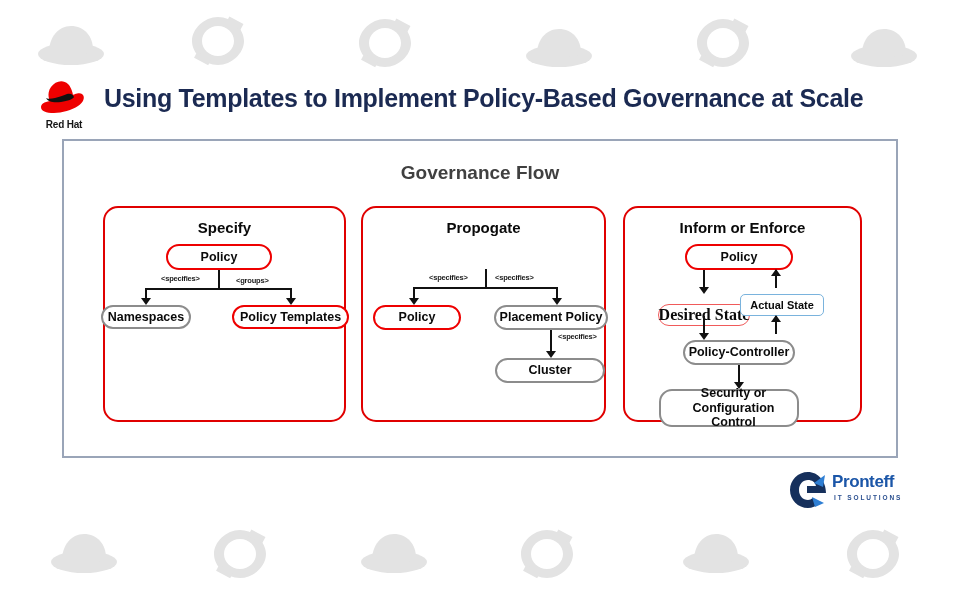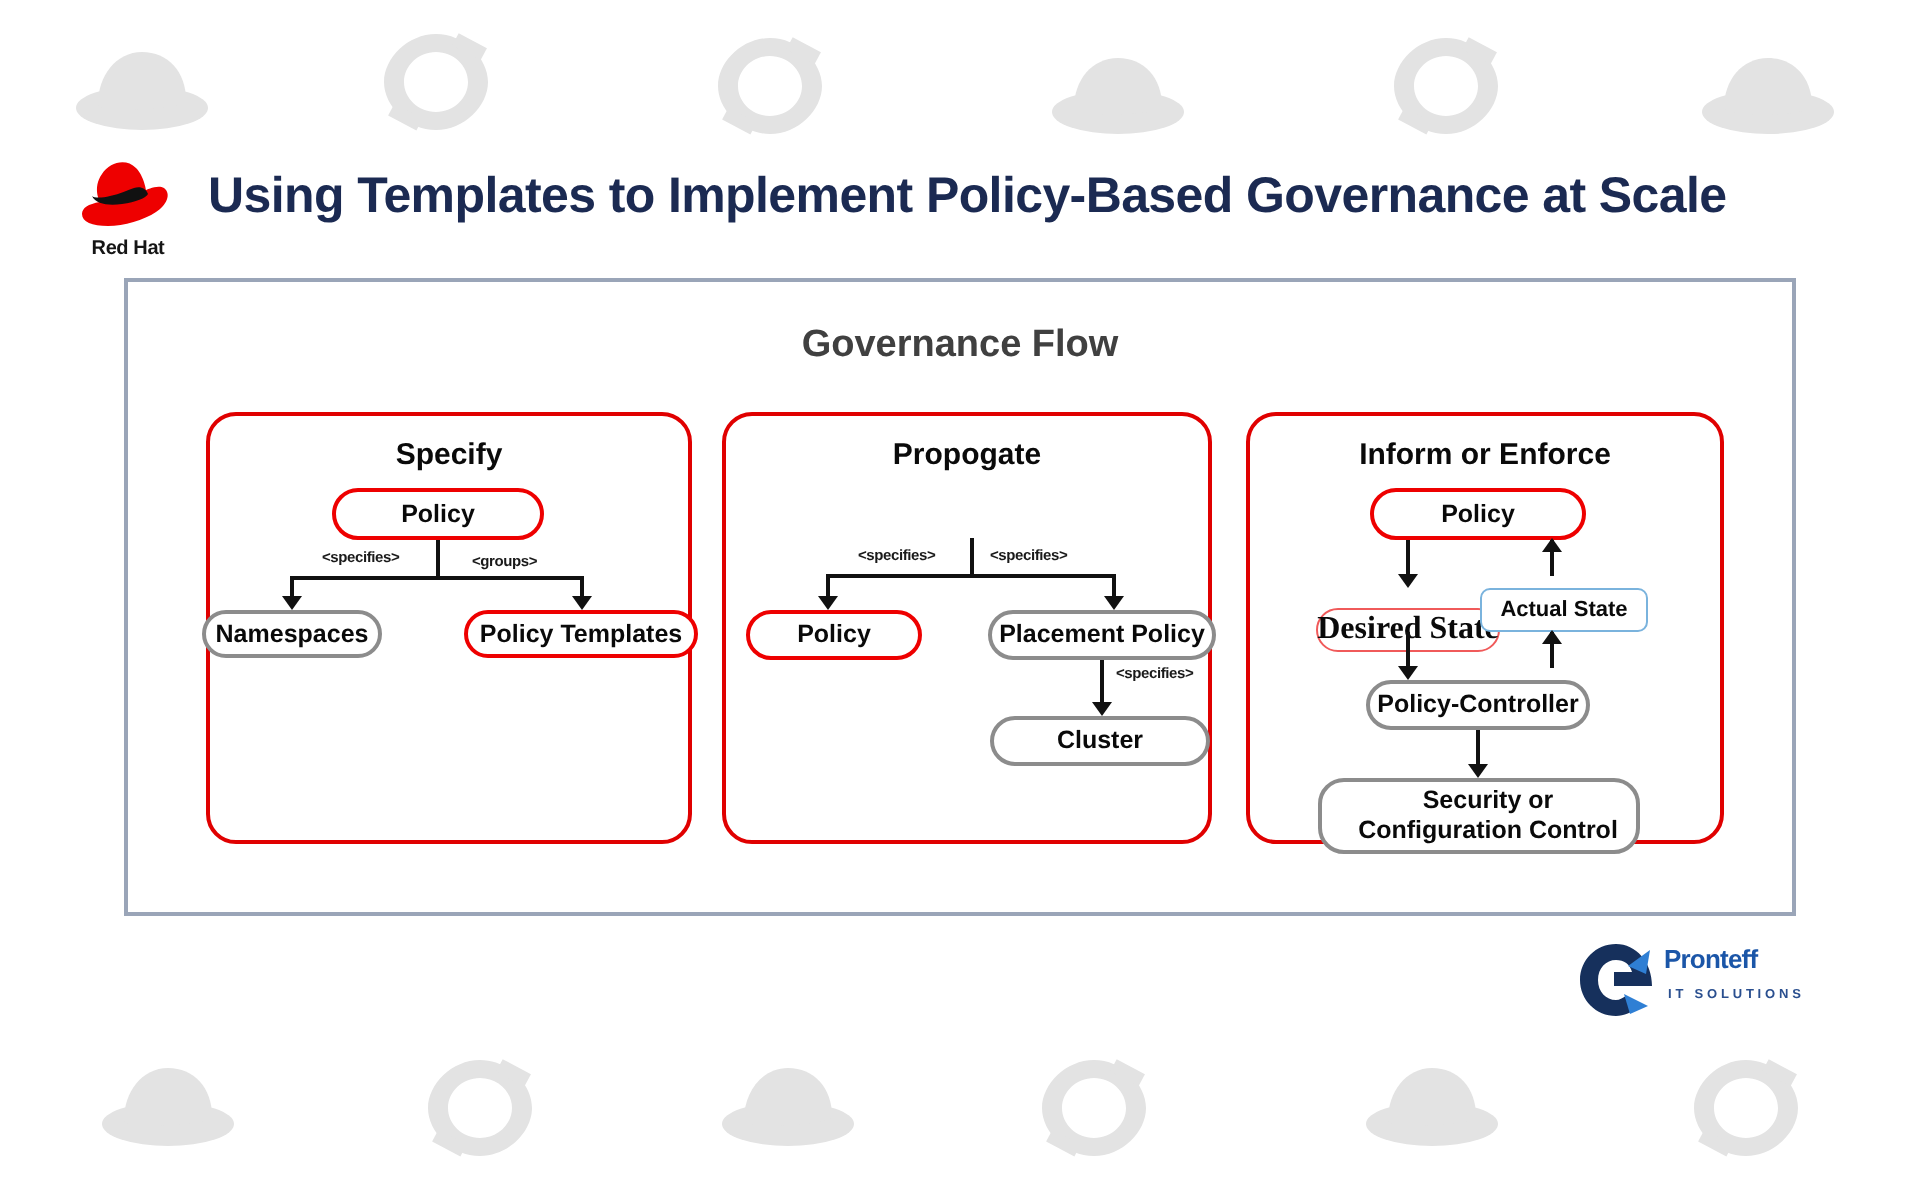--- a/index.html
+++ b/index.html
@@ -80,21 +80,21 @@
     border-bottom:7px solid #111111;
   }
   .edge-label {
     position:absolute; font-size:7.5px; font-weight:bold; color:#1a1a1a;
     white-space:nowrap; letter-spacing:-0.2px;
   }
 
   
   .pronteff { position:absolute; left:788px; top:470px; width:120px; height:40px; z-index:3; }
   .pronteff .p-name {
-    position:absolute; left:44px; top:2px; font-size:13px;
+    position:absolute; left:44px; top:2px; font-size:17px;
     font-weight:bold; color:#1b56a8; letter-spacing:-0.4px;
   }
   .pronteff .p-sub {
     position:absolute; left:46px; top:24px; font-size:6.5px;
     font-weight:bold; color:#2a4f8f; letter-spacing:1.9px;
   }
 </style>
 </head>
 <body>
 
@@ -286,21 +286,21 @@
     <div class="arrow-down" style="left:74px; top:125px;"></div>
 
     <div class="vline" style="left:150px; top:108px; height:18px;"></div>
     <div class="arrow-up" style="left:146px; top:107px;"></div>
 
     <div class="node grey" style="left:58px; top:132px; width:112px; height:25px;">Policy-Controller</div>
 
     <div class="vline" style="left:113px; top:157px; height:18px;"></div>
     <div class="arrow-down" style="left:109px; top:174px;"></div>
 
-    <div class="node grey multiline" style="left:34px; top:181px; width:161px; height:38px; flex-direction:column;padding-left:15px;">
+    <div class="node grey multiline" style="left:34px; top:181px; width:140px; height:38px; flex-direction:column;padding-left:15px;">
       <span>Security or</span>
       <span>Configuration Control</span>
     </div>
   </div>
 </div>
 
 <div class="pronteff">
   <svg width="40" height="38" viewBox="0 0 40 38">
     <path d="M20 2C10 2 2 10 2 20s8 18 18 18c4 0 8-2 11-4l-6-6c-2 1-3 2-5 2-5 0-9-4-9-10s4-10 9-10c4 0 7 2 8 6H19v7h19c0-12-8-21-18-21z" fill="#16305c"></path>
     <path d="M26 13l11-8-2 12z" fill="#2f7fd4"></path>

